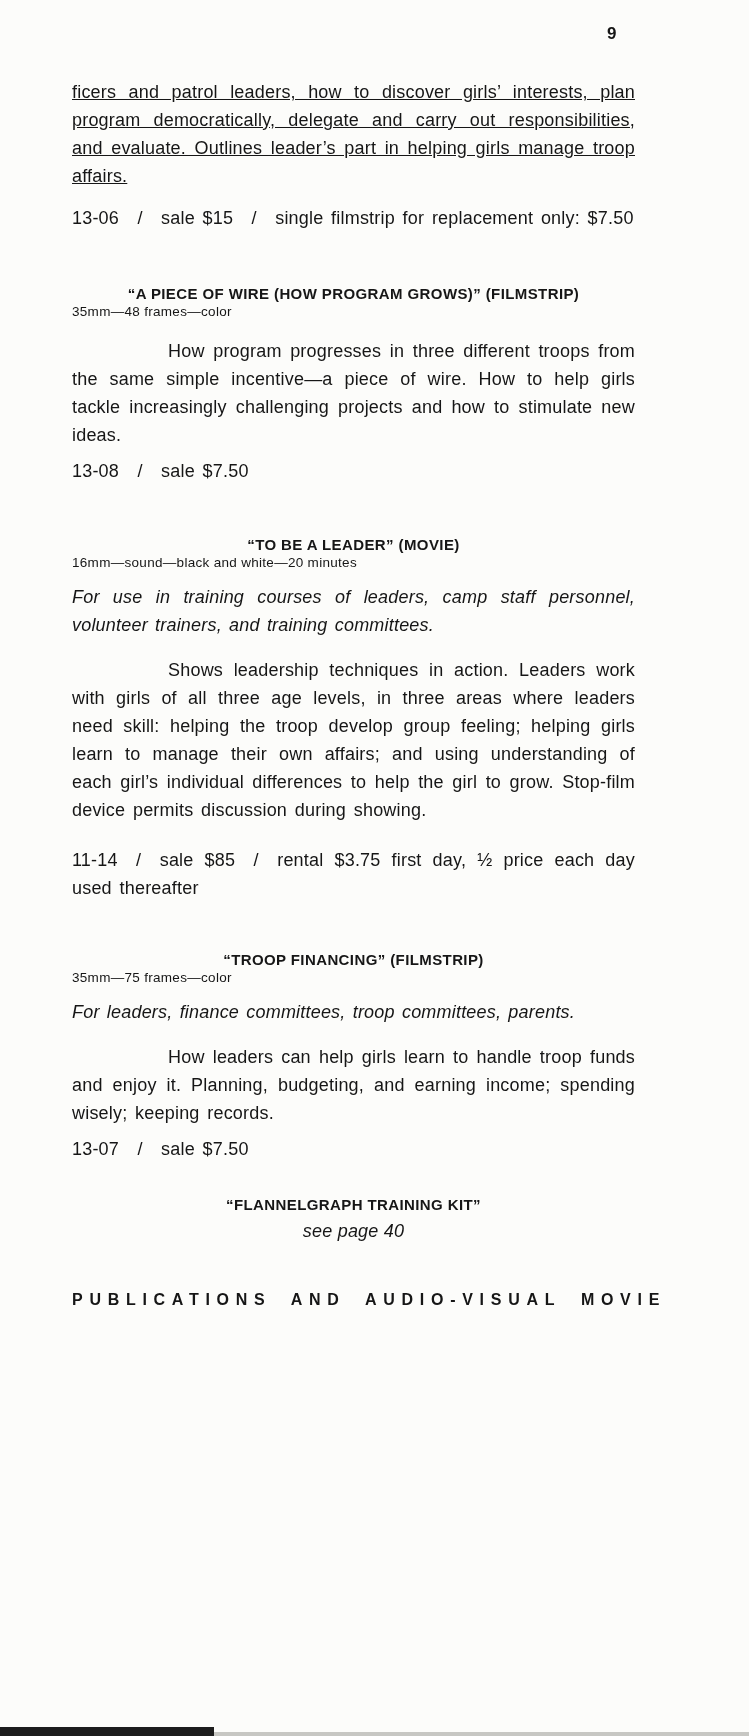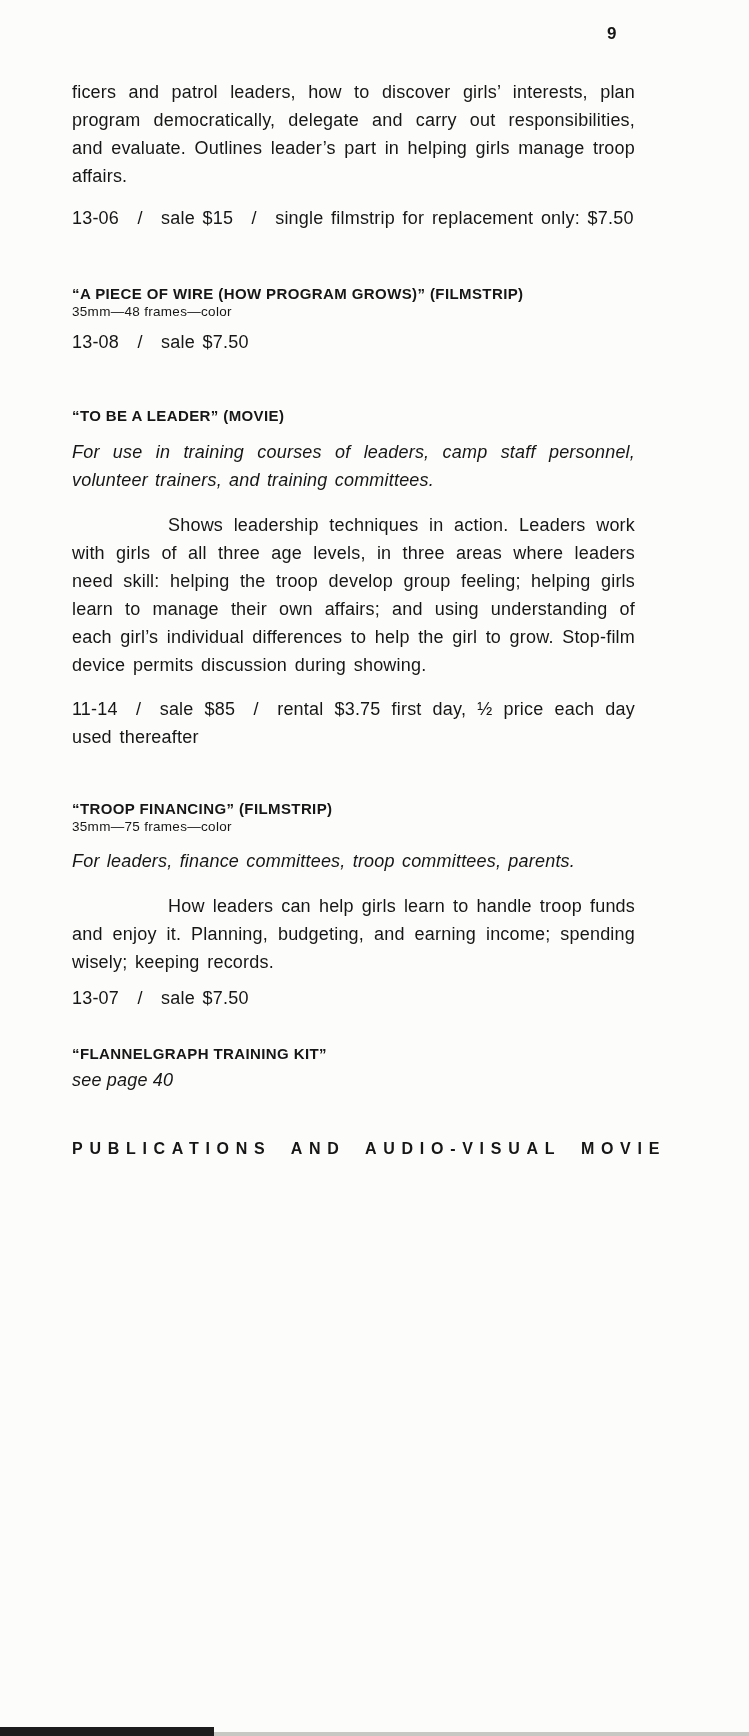--- a/index.html
+++ b/index.html
@@ -21,35 +21,36 @@
     letter-spacing:.5px;
   }
   p{margin:0;}
   .body-text{
     font-size:18px;
     line-height:28px;
     text-align:justify;
     letter-spacing:.2px;
     word-spacing:2.5px;
   }
-  .intro-para{margin-top:78px;}
+  .intro-para{margin-top:78px;text-decoration:underline;}
   .pricing{
     font-size:18px;
     line-height:28px;
     text-align:justify;
     letter-spacing:.2px;
     word-spacing:2.5px;
     margin-top:14px;
   }
   .entry{margin:0;}
   .entry-title{
     font-size:15px;
     font-weight:bold;
     letter-spacing:.4px;
     line-height:20px;
+    text-align:center;
   }
   .entry-specs{
     font-size:13.5px;
     letter-spacing:.3px;
     margin-top:0;
     line-height:16px;
   }
   .entry-audience{
     font-size:18px;
     font-style:italic;
@@ -60,28 +61,29 @@
     margin-top:12px;
   }
   .entry-desc{
     margin-top:17px;
     text-indent:96px;
   }
   .entry-pricing{margin-top:8px;}
   .mt-lg{margin-top:52px;}
   .mt-lg2{margin-top:50px;}
   .mt-lg3{margin-top:48px;}
-  .mt-pricing-big{margin-top:16px;}
+  .mt-pricing-big{margin-top:22px;}
   .kit-block{margin-top:32px;}
   .kit-note{
     font-size:18px;
     font-style:italic;
     line-height:28px;
     margin-top:2px;
     letter-spacing:.2px;
+    text-align:center;
   }
   .footer-title{
     margin-top:46px;
     font-size:16px;
     font-weight:bold;
     letter-spacing:.42em;
     word-spacing:.55em;
     white-space:nowrap;
   }
   .scan-bar{
@@ -103,25 +105,27 @@
 <div class="page">
 
   <div class="page-number">9</div>
 
   <p class="body-text intro-para">ficers and patrol leaders, how to discover girls’ interests, plan program democratically, delegate and carry out responsibilities, and evaluate. Outlines leader’s part in helping girls manage troop affairs.</p>
   <p class="pricing">13-06  /  sale $15  /  single filmstrip for replacement only: $7.50</p>
 
   <div class="entry">
     <p class="entry-title mt-lg">“A PIECE OF WIRE (HOW PROGRAM GROWS)” (FILMSTRIP)</p>
     <p class="entry-specs">35mm—48 frames—color</p>
+    <p class="body-text entry-desc">How program progresses in three different troops from the same simple incentive—a piece of wire. How to help girls tackle increasingly challenging projects and how to stimulate new ideas.</p>
     <p class="pricing entry-pricing">13-08  /  sale $7.50</p>
   </div>
 
   <div class="entry">
     <p class="entry-title mt-lg2">“TO BE A LEADER” (MOVIE)</p>
+    <p class="entry-specs">16mm—sound—black and white—20 minutes</p>
     <p class="entry-audience">For use in training courses of leaders, camp staff personnel, volunteer trainers, and training committees.</p>
     <p class="body-text entry-desc">Shows leadership techniques in action. Leaders work with girls of all three age levels, in three areas where leaders need skill: helping the troop develop group feeling; helping girls learn to manage their own affairs; and using understanding of each girl’s individual differences to help the girl to grow. Stop-film device permits discussion during showing.</p>
     <p class="pricing entry-pricing mt-pricing-big">11-14  /  sale $85  /  rental $3.75 first day, ½ price each day used thereafter</p>
   </div>
 
   <div class="entry">
     <p class="entry-title mt-lg3">“TROOP FINANCING” (FILMSTRIP)</p>
     <p class="entry-specs">35mm—75 frames—color</p>
     <p class="entry-audience">For leaders, finance committees, troop committees, parents.</p>
     <p class="body-text entry-desc">How leaders can help girls learn to handle troop funds and enjoy it. Planning, budgeting, and earning income; spending wisely; keeping records.</p>

